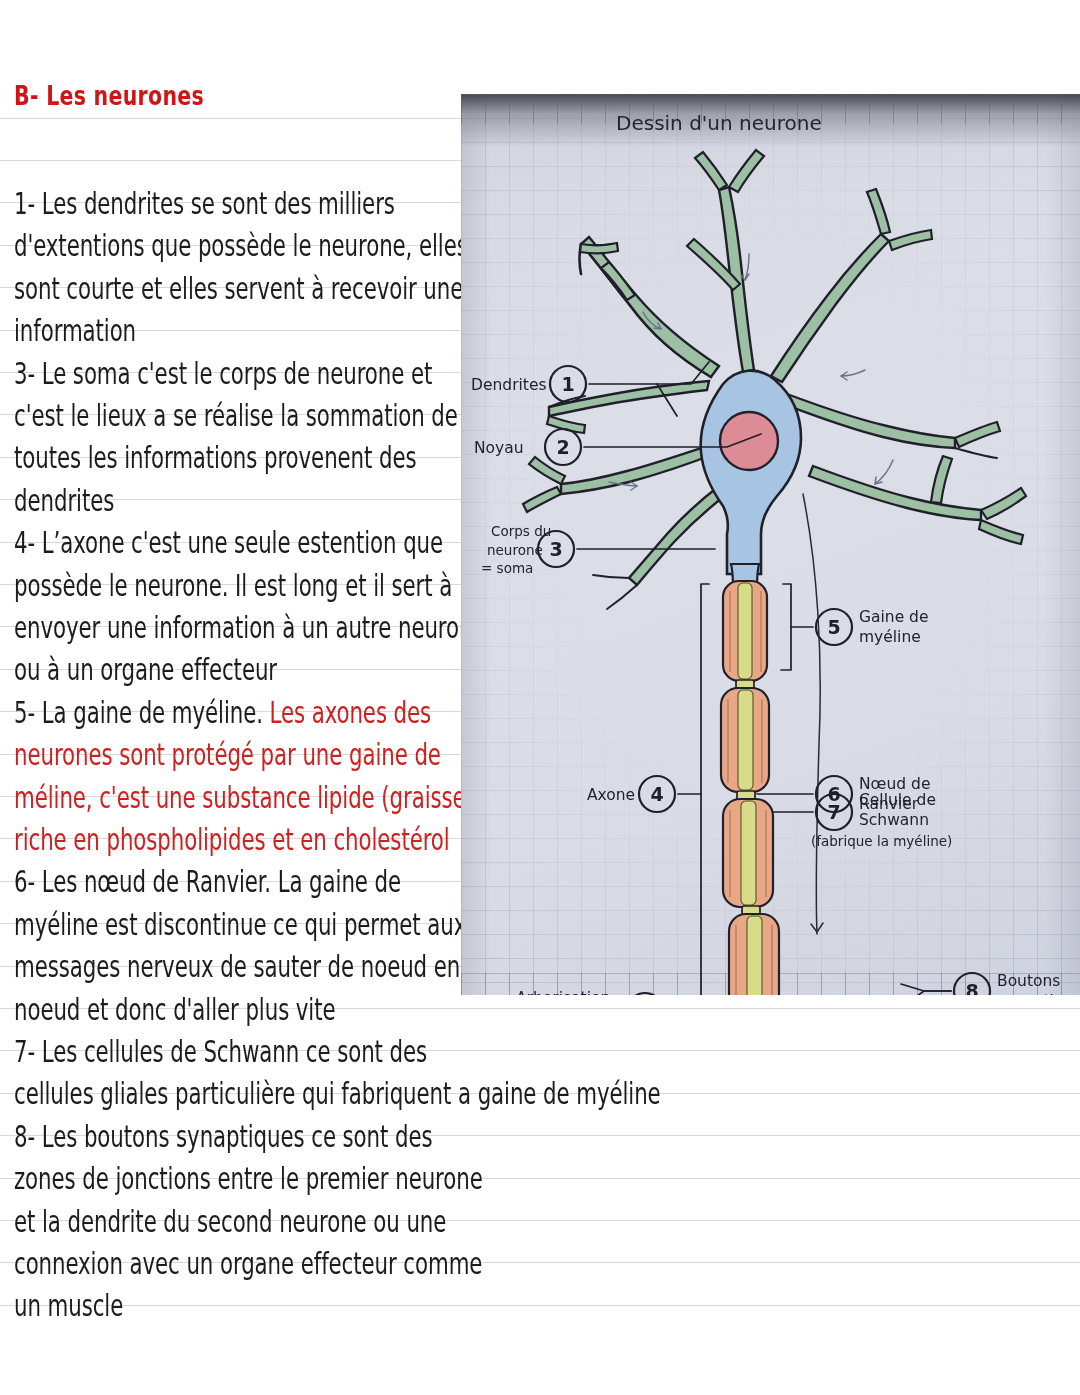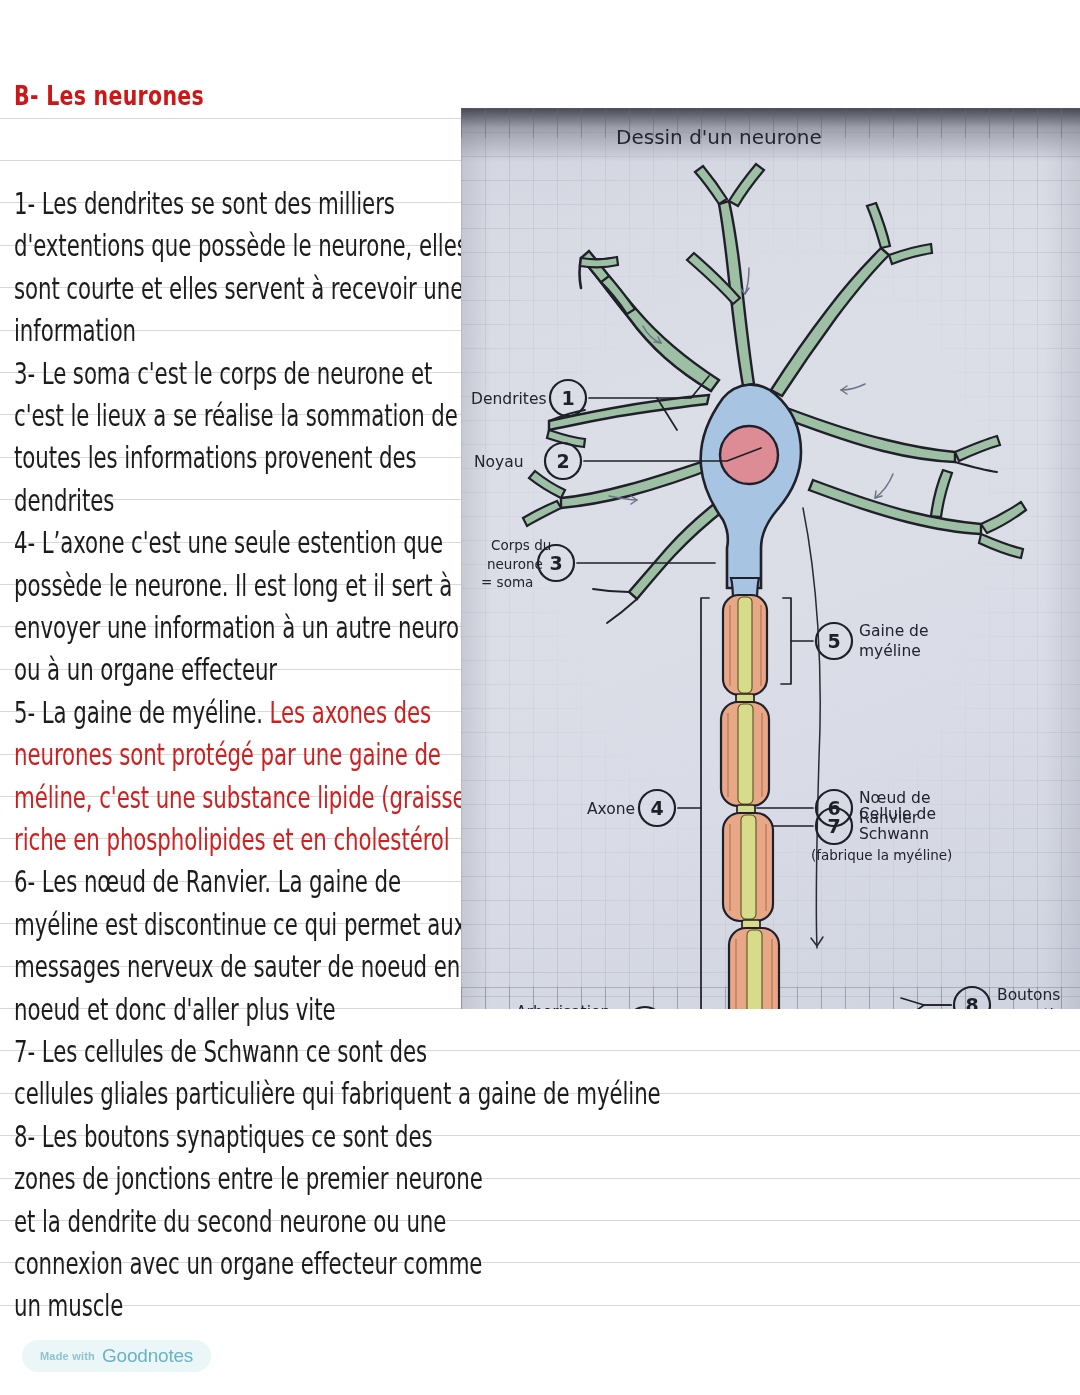--- a/index.html
+++ b/index.html
@@ -62,21 +62,21 @@
   .note-line.red {
     color: #cf2020;
   }
   .note-line .seg-red { color: #cf2020; }
   .note-line .seg-blk { color: #1c1c1c; }
 
   
   #photo {
     position: absolute;
     left: 461px;
-    top: 108px;
+    top: 94px;
     width: 619px;
     height: 901px;
     overflow: hidden;
     background: #cfd2dd;
     box-shadow: 0 0 0 0 rgba(0,0,0,0);
   }
   #photo-inner {
     position: absolute;
     left: 0; top: 0;
     width: 619px; height: 901px;
@@ -455,18 +455,14 @@
           <text class="num" x="184" y="924">9</text>
           <text class="lbl" x="55" y="909">Arborisation</text>
           <text class="lbl" x="68" y="930">terminal</text>
         </g>
 
         <circle cx="548" cy="946" r="2" fill="#3a3a46"></circle>
       </svg>
     </div>
   </div>
 
-  <div id="goodnotes">
-    <span id="gn-made">Made with</span>
-    <span id="gn-name">Goodnotes</span>
-  </div>
 
 </div>
 
 </body></html>

